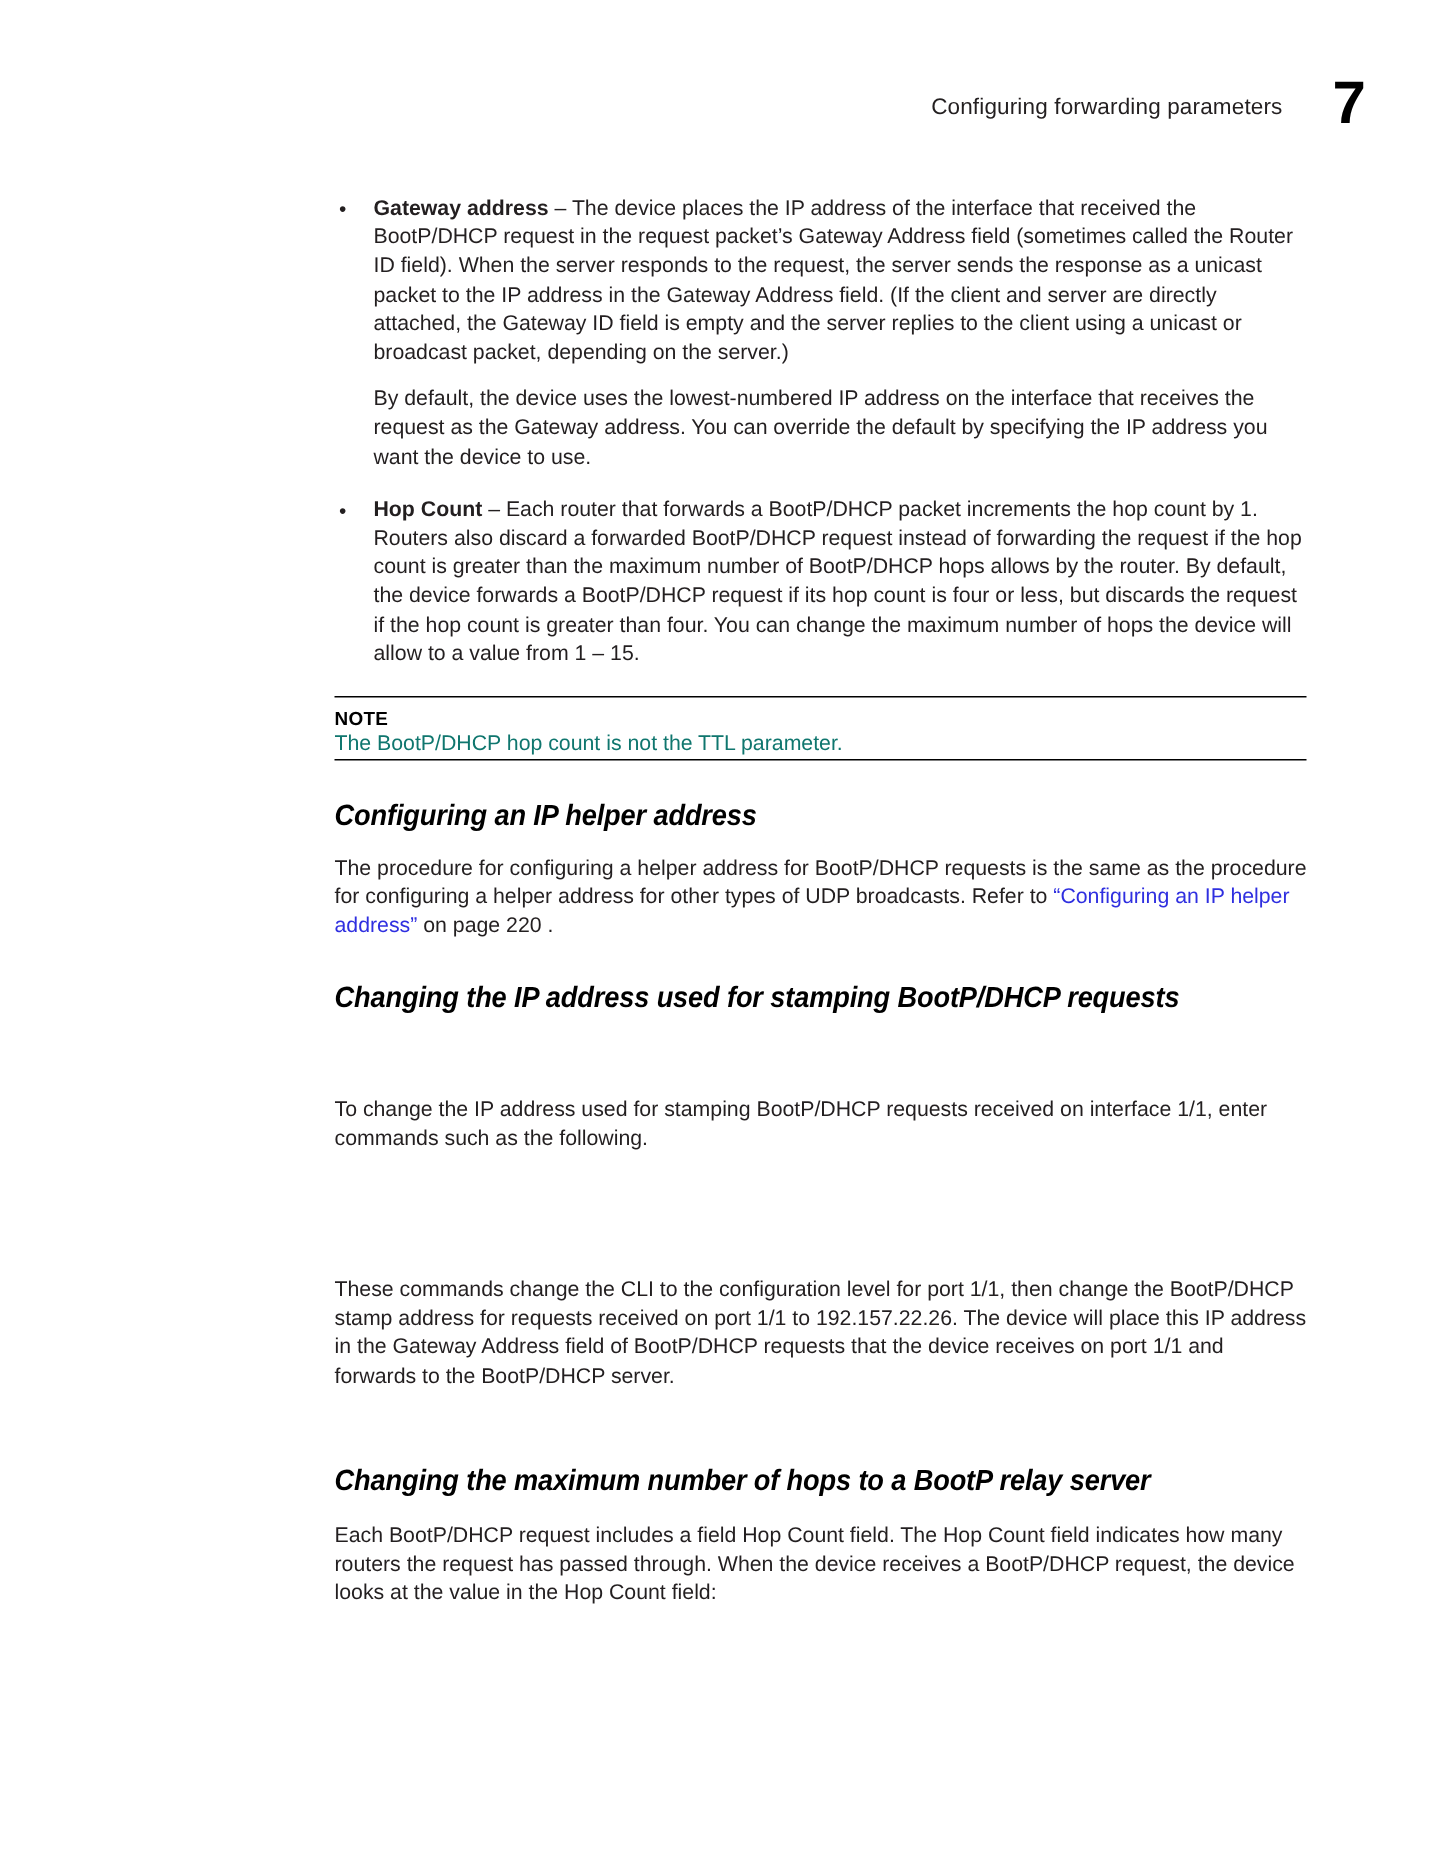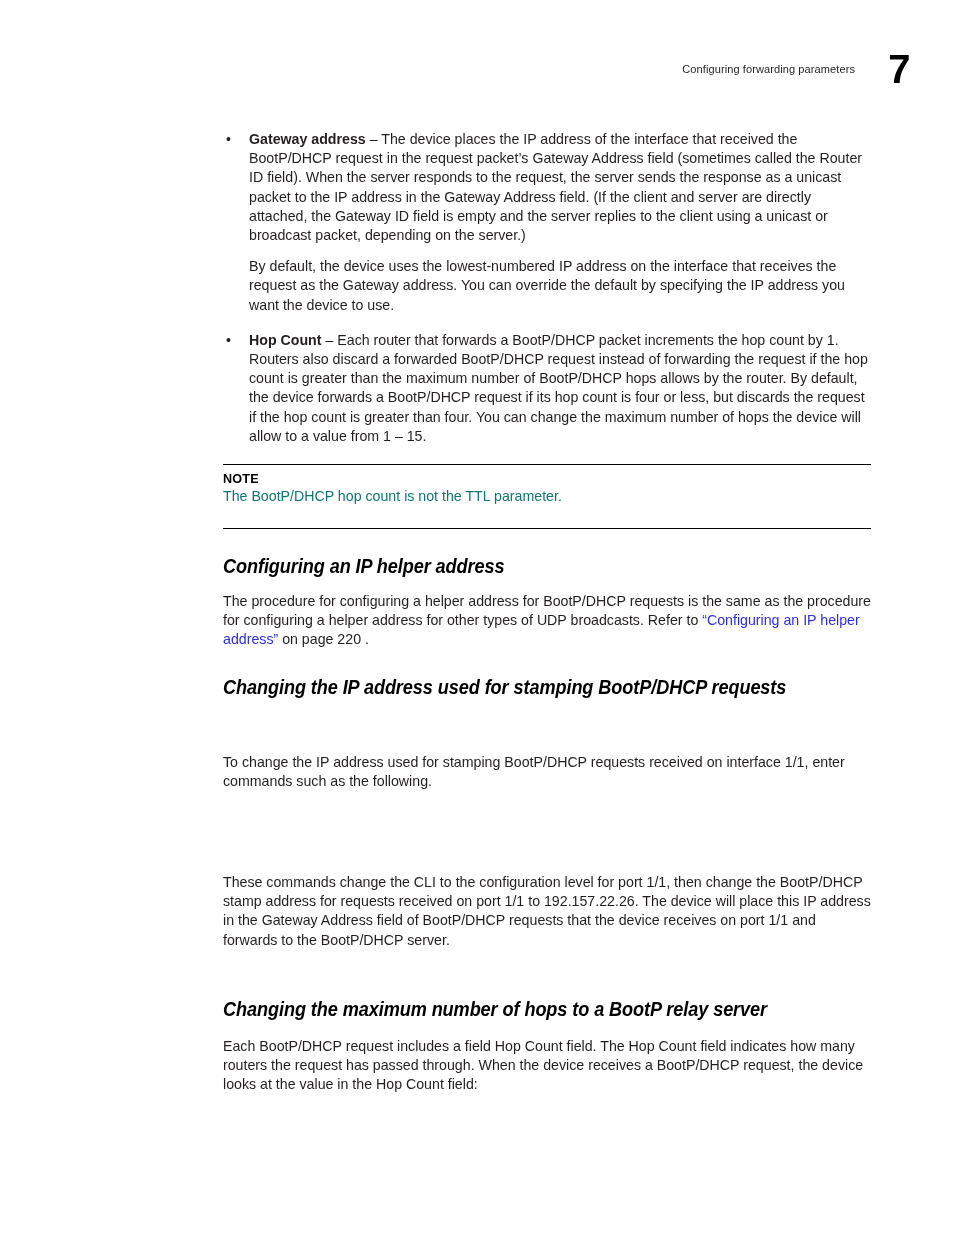--- a/index.html
+++ b/index.html
@@ -30,21 +30,21 @@
     position: absolute;
     top: 58px;
     left: 0;
     width: 954px;
     height: 44px;
   }
   .header-title {
     position: absolute;
     right: 99px;
     top: 5px;
-    font-size: 11px;
+    font-size: 15px;
     letter-spacing: 0.1px;
     color: #231f20;
     white-space: nowrap;
     text-align: right;
   }
   .header-folio {
     position: absolute;
     right: 44px;
     top: -9px;
     font-size: 40px;
@@ -103,21 +103,21 @@
     font-weight: 700;
   }
   i, .i {
     font-style: italic;
   }
 
   
   .note {
     border-top: 1.6px solid #000;
     border-bottom: 1.6px solid #000;
-    padding: 7px 0 22px 0;
+    padding: 7px 0 0 0;
     width: 648px;
   }
   .note-label {
     font-size: 12.6px;
     font-weight: 700;
     line-height: 15px;
     letter-spacing: 0.2px;
     color: #000;
   }
   .note-text {

